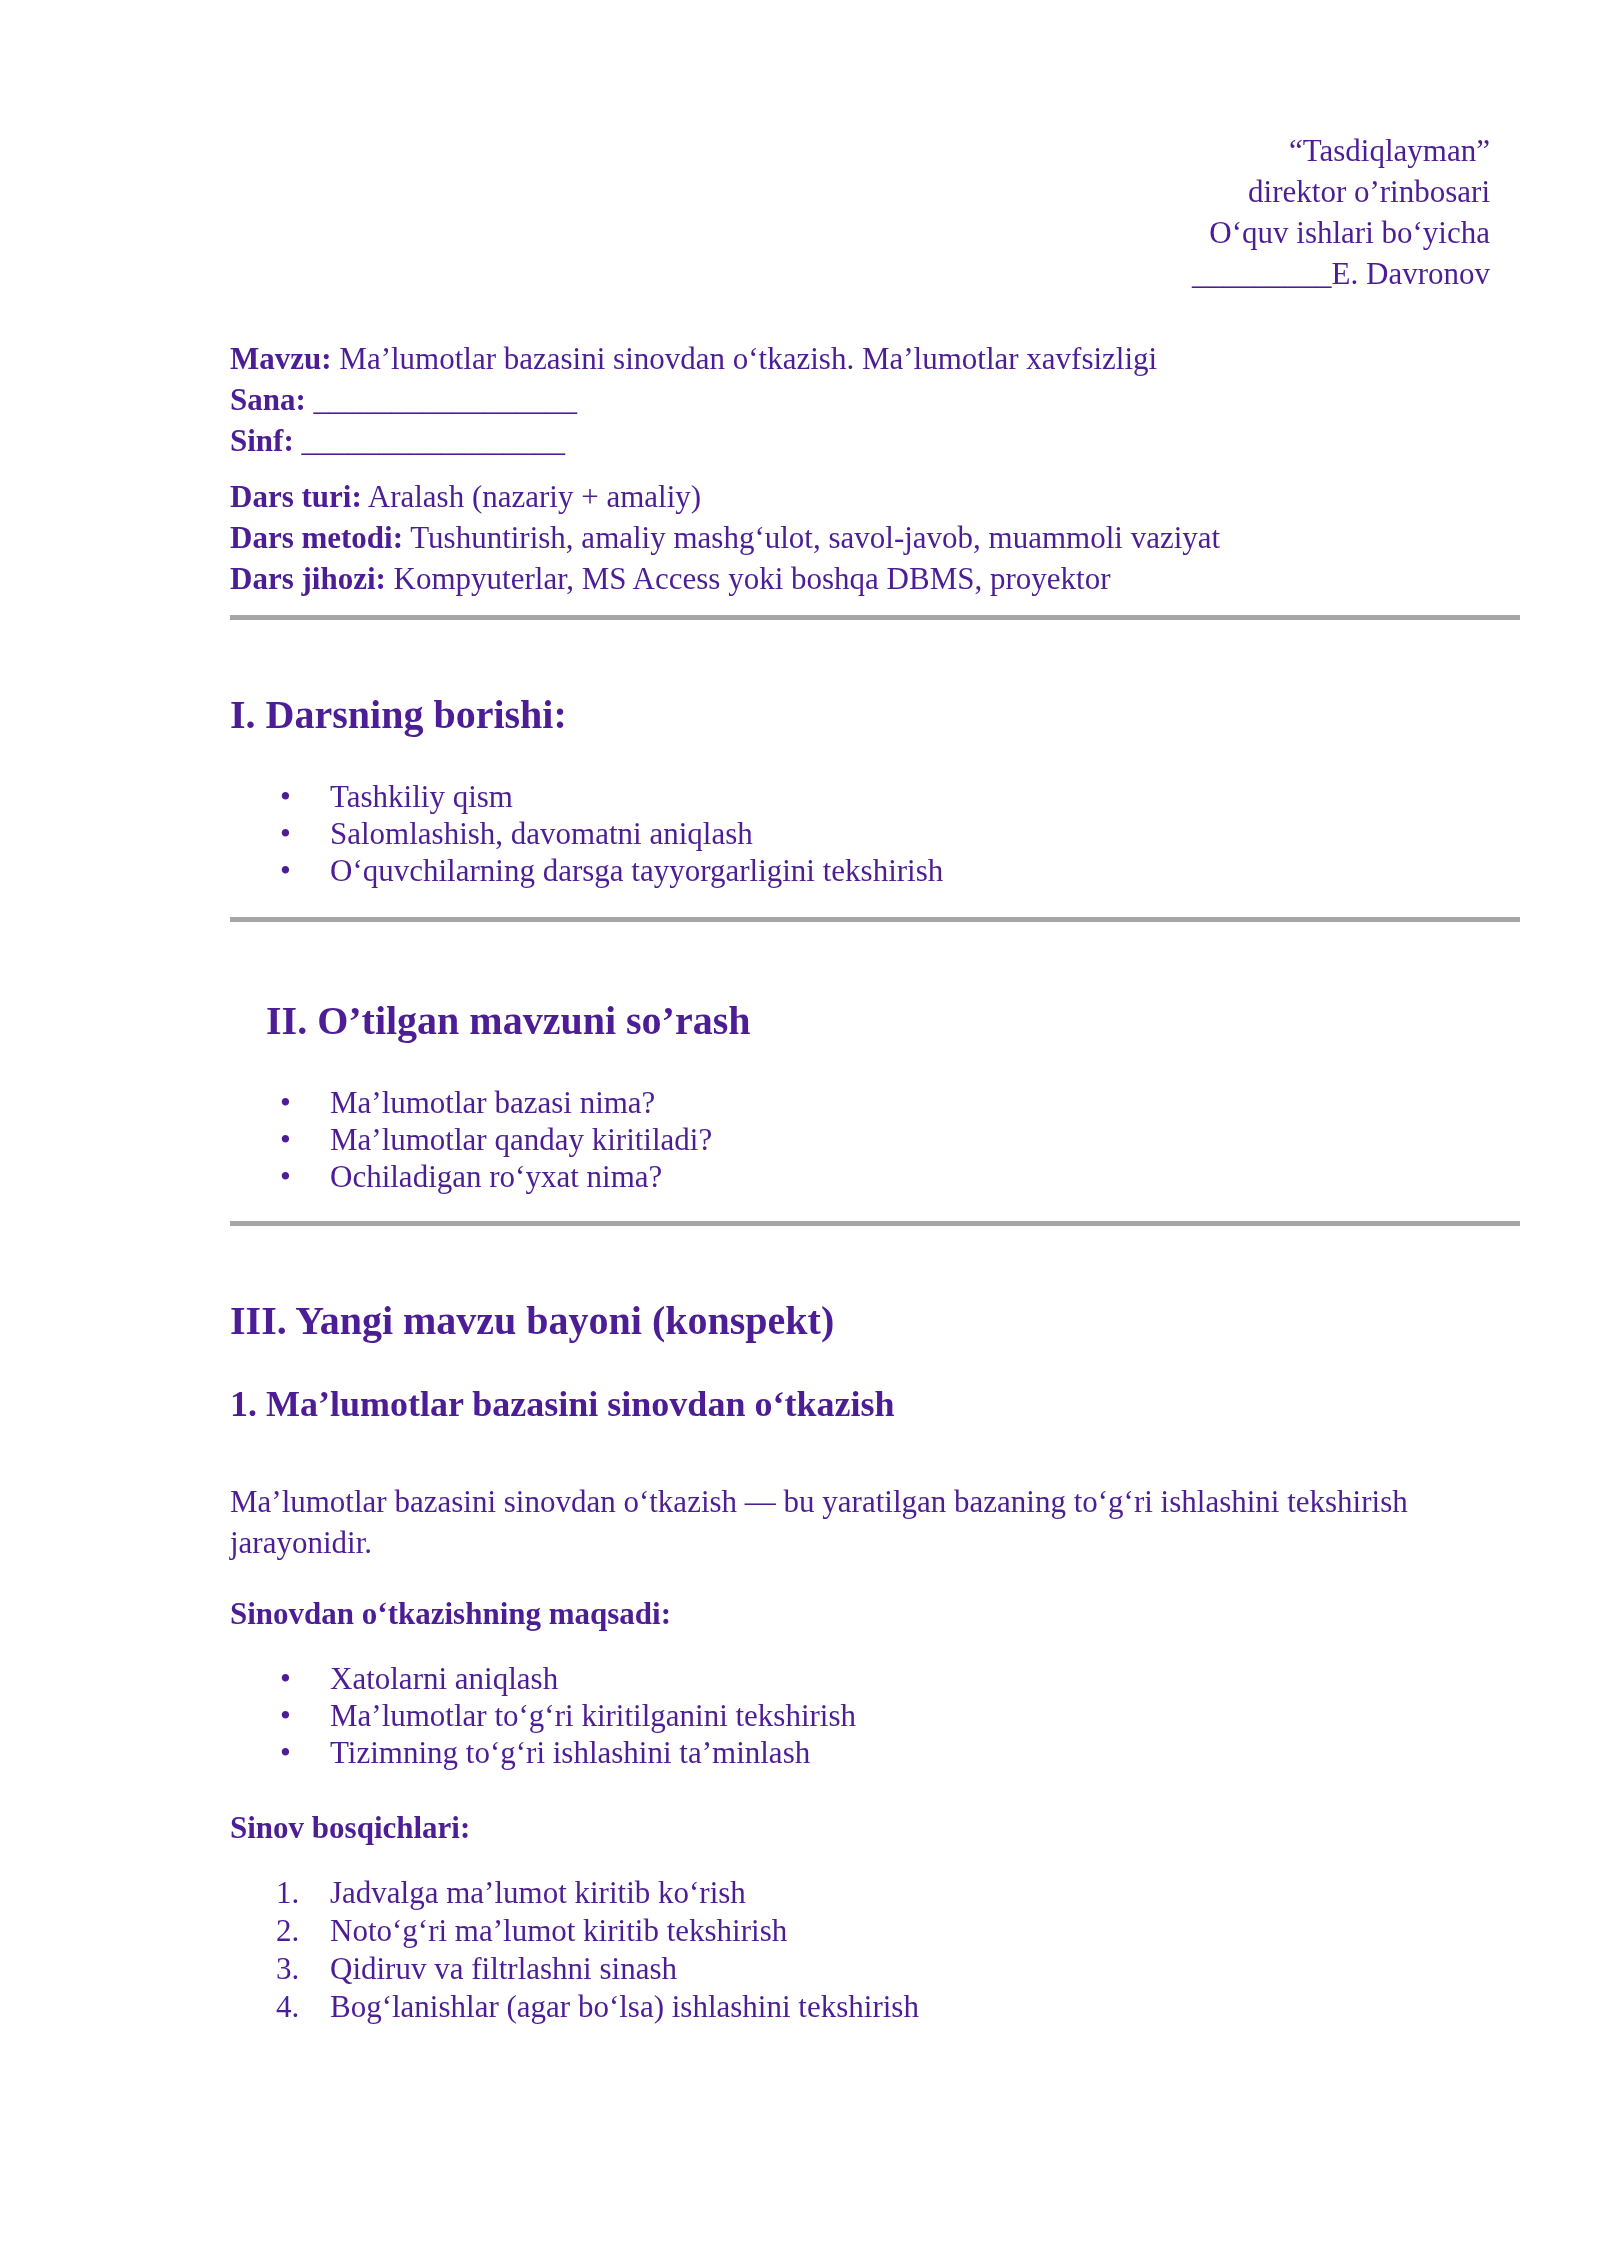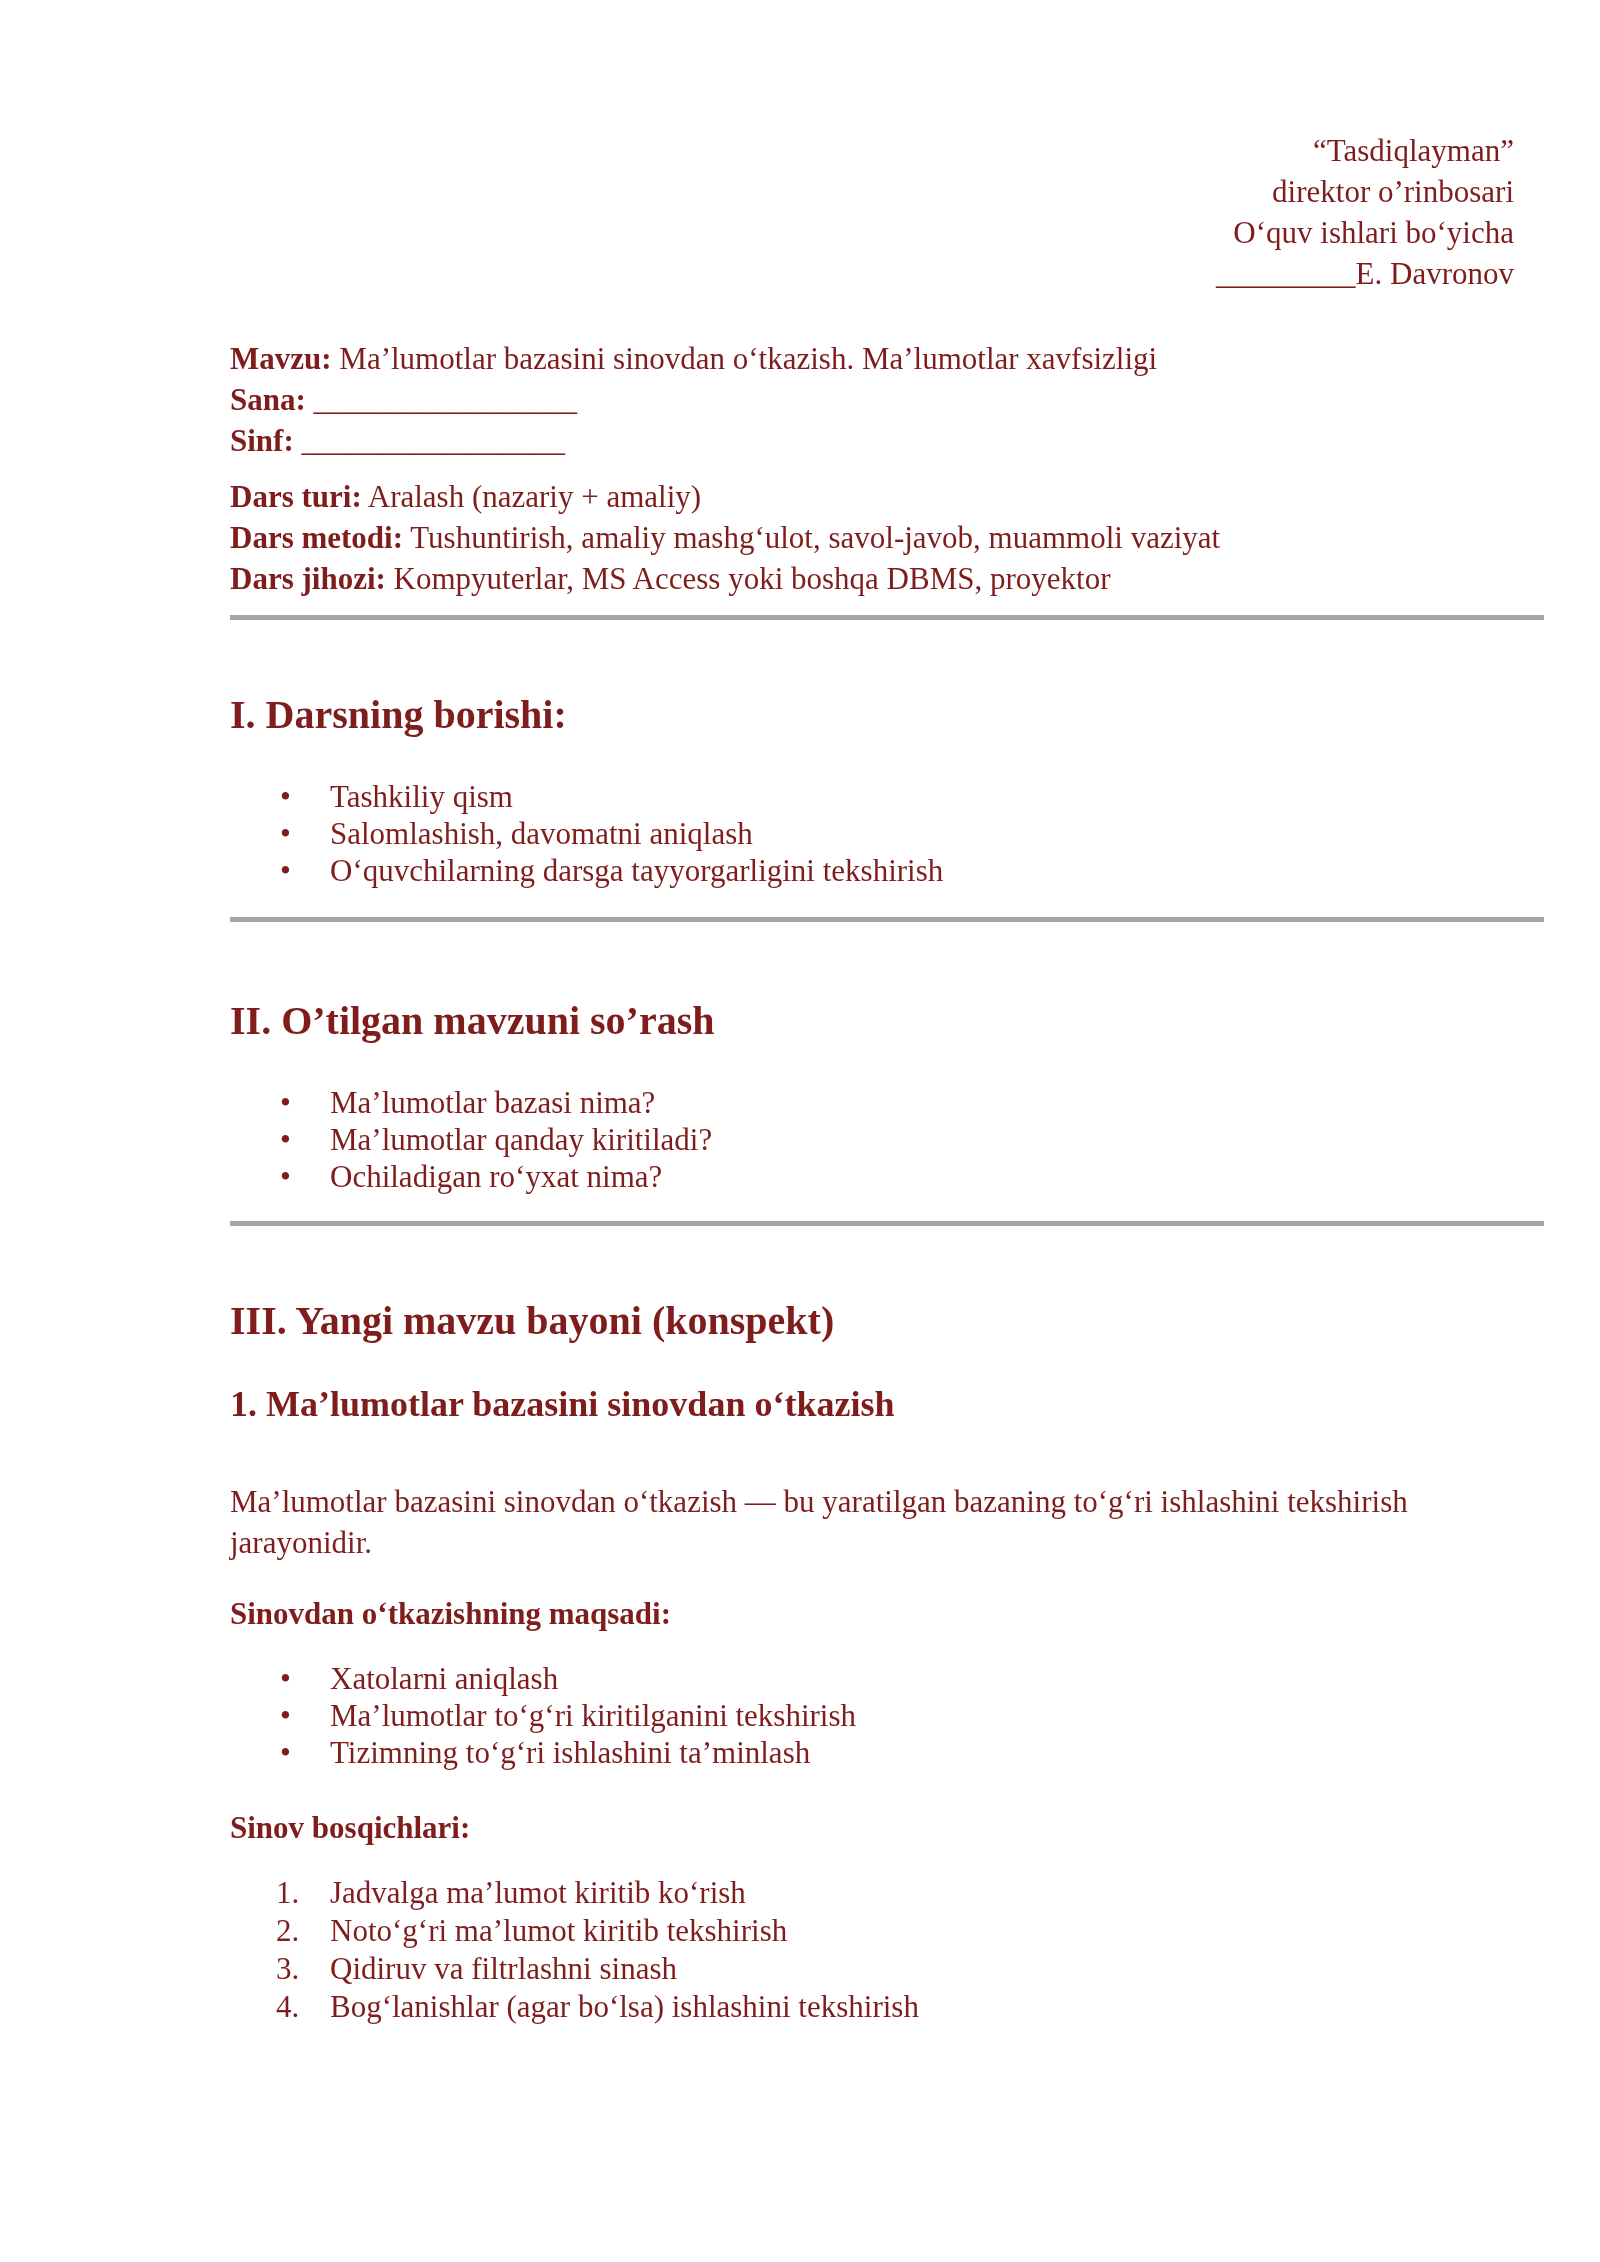--- a/index.html
+++ b/index.html
@@ -2,26 +2,26 @@
 <html lang="uz"><head>
 <meta charset="utf-8">
 <style>
   html, body { margin: 0; padding: 0; background: #ffffff; }
   .page {
     position: relative;
     width: 1600px;
     height: 2262px;
     margin: 0 auto;
     background: #ffffff;
-    color: #7f1d1d;
+    color: #4c1d95;
     font-family: "Liberation Serif", "DejaVu Serif", serif;
     font-size: 31px;
     line-height: 41px;
     box-sizing: border-box;
-    padding: 130px 56px 0 230px;
+    padding: 130px 80px 0 230px;
     overflow: hidden;
   }
   .approval {
     text-align: right;
     margin: 0 30px 0 0;
   }
   .approval div { white-space: nowrap; }
   p { margin: 0; }
   .meta-block-1 { margin-top: 44px; }
   .meta-block-2 { margin-top: 15px; }
@@ -32,21 +32,21 @@
     margin: 16px 0 0 0;
   }
   hr.divider-2 { margin-top: 28px; }
   hr.divider-3 { margin-top: 26px; }
   h2.sec-title {
     font-size: 40px;
     line-height: 46px;
     font-weight: bold;
     margin: 72px 0 0 0;
   }
-  h2.sec-title-2 { margin-top: 76px; }
+  h2.sec-title-2 { margin-top: 76px; margin-left: 36px; }
   h3.sub-title {
     font-size: 36px;
     line-height: 41px;
     font-weight: bold;
     margin: 40px 0 0 0;
   }
   h4.minor-title {
     font-size: 31px;
     line-height: 41px;
     font-weight: bold;

